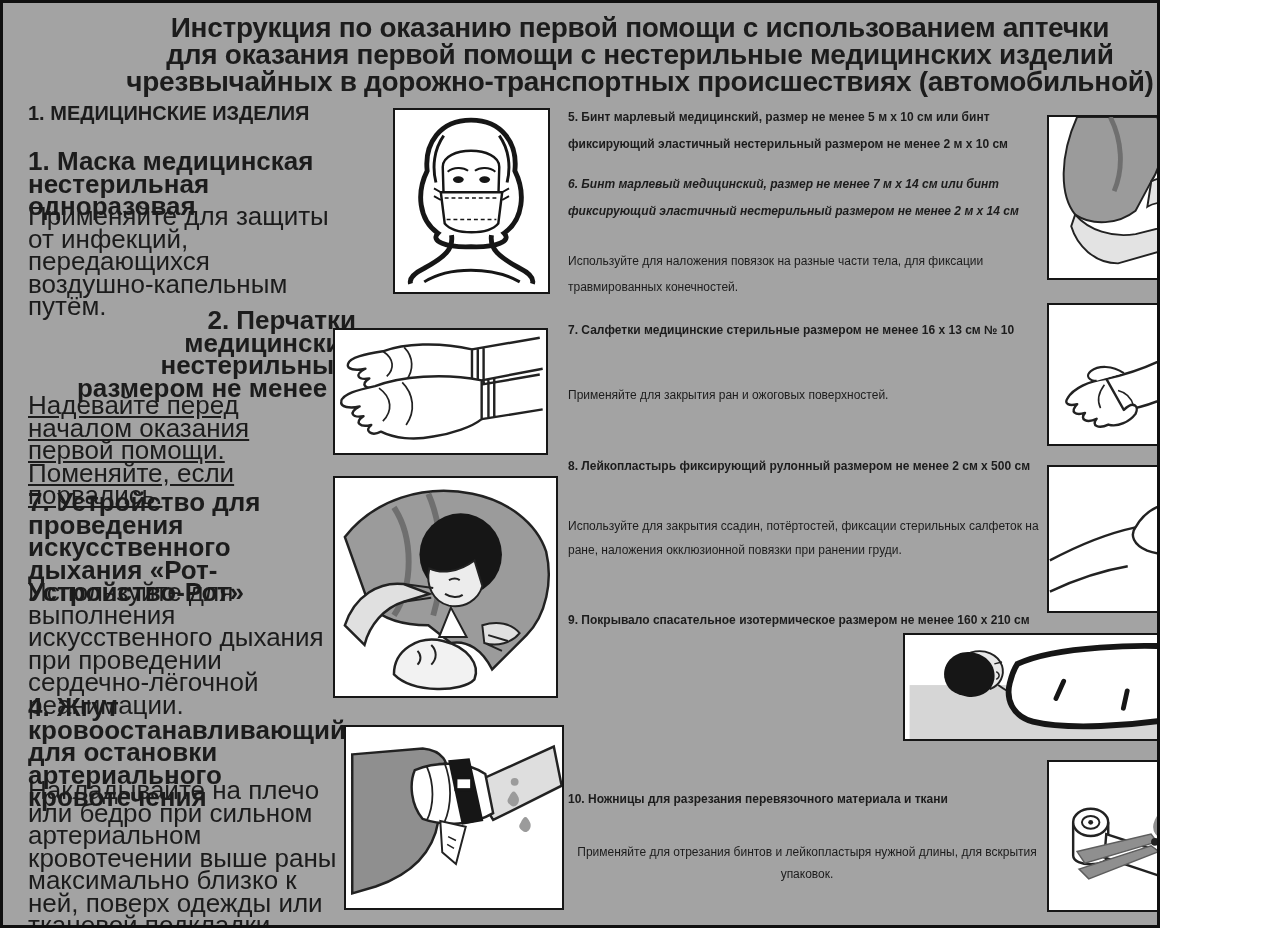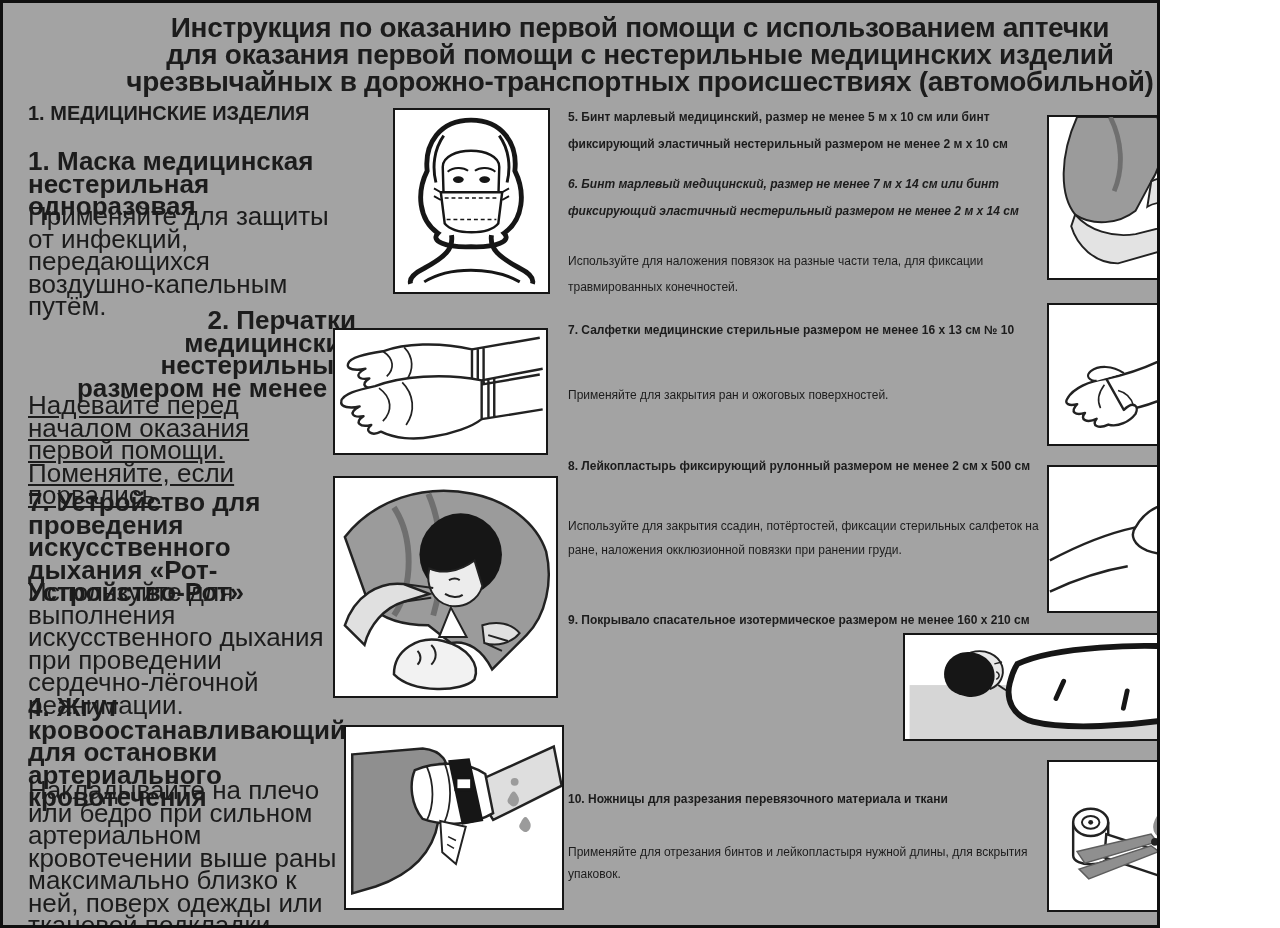--- a/index.html
+++ b/index.html
@@ -52,21 +52,21 @@
 
   <div class="abs mcol h" style="left:565px;top:317px;line-height:21.5px;">7. Салфетки медицинские стерильные размером не менее 16 х 13 см № 10</div>
   <div class="abs mcol" style="left:565px;top:381px;line-height:22px;">Применяйте для закрытия ран и ожоговых поверхностей.</div>
 
   <div class="abs mcol h" style="left:565px;top:453px;line-height:21.5px;">8. Лейкопластырь фиксирующий рулонный размером не менее 2 см х 500 см</div>
   <div class="abs mcol" style="left:565px;top:512px;line-height:23.5px;">Используйте для закрытия ссадин, потёртостей, фиксации стерильных салфеток на ране, наложения окклюзионной повязки при ранении груди.</div>
 
   <div class="abs mcol h" style="left:565px;top:607px;line-height:21px;">9. Покрывало спасательное изотермическое размером не менее 160 х 210 см</div>
 
   <div class="abs mcol h" style="left:565px;top:785px;line-height:22px;">10. Ножницы для разрезания перевязочного материала и ткани</div>
-  <div class="abs mcol" style="left:565px;top:838px;line-height:22px;">Применяйте для отрезания бинтов и лейкопластыря нужной длины, для вскрытия упаковок.</div>
+  <div class="abs mcol" style="left:565px;top:838px;line-height:22px;text-align:center;">Применяйте для отрезания бинтов и лейкопластыря нужной длины, для вскрытия упаковок.</div>
 
   <div class="abs fig" style="left:390px;top:105px;width:157px;height:186px;">
     <svg viewBox="0 0 157 186">
       <path d="M78,10 C46,10 30,34 33,62 C22,84 24,112 44,126 C36,134 52,141 78,140 C104,141 120,134 112,126 C132,112 134,84 123,62 C126,34 110,10 78,10 Z" fill="#ffffff" stroke="#161616" stroke-width="5"></path>
       <path d="M50,26 C40,40 38,58 42,74 M107,26 C117,40 119,58 115,74" fill="none" stroke="#161616" stroke-width="3"></path>
       <path d="M49,58 C49,36 107,36 107,58 L106,92 C104,116 52,116 50,92 Z" fill="#ffffff" stroke="#161616" stroke-width="2.5"></path>
       <path d="M54,63 C60,58 70,58 75,62 M82,62 C87,58 97,58 103,63" stroke="#161616" stroke-width="2" fill="none"></path>
       <ellipse cx="65" cy="71" rx="5.5" ry="3.5" fill="#161616"></ellipse>
       <ellipse cx="92" cy="71" rx="5.5" ry="3.5" fill="#161616"></ellipse>
       <path d="M47,84 L110,84 L106,116 C96,128 61,128 51,116 Z" fill="#ffffff" stroke="#161616" stroke-width="2.5"></path>

